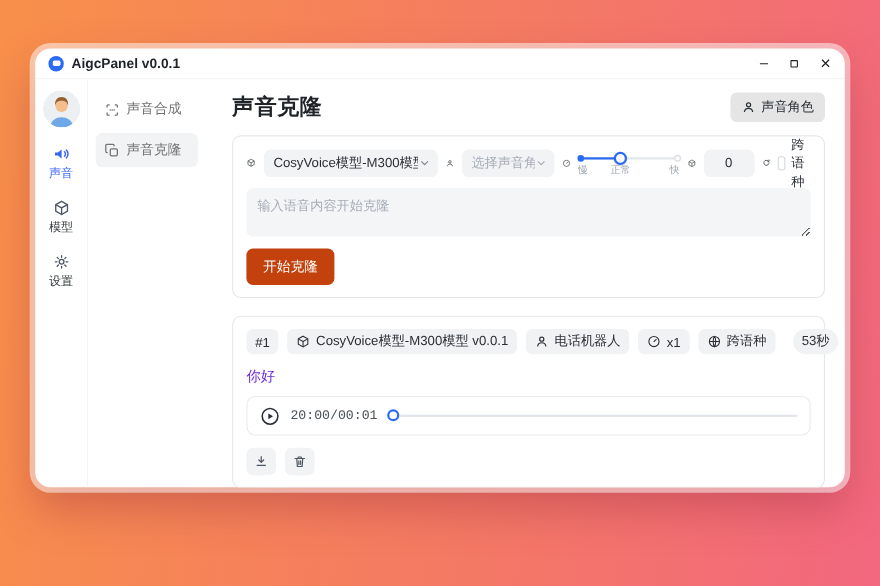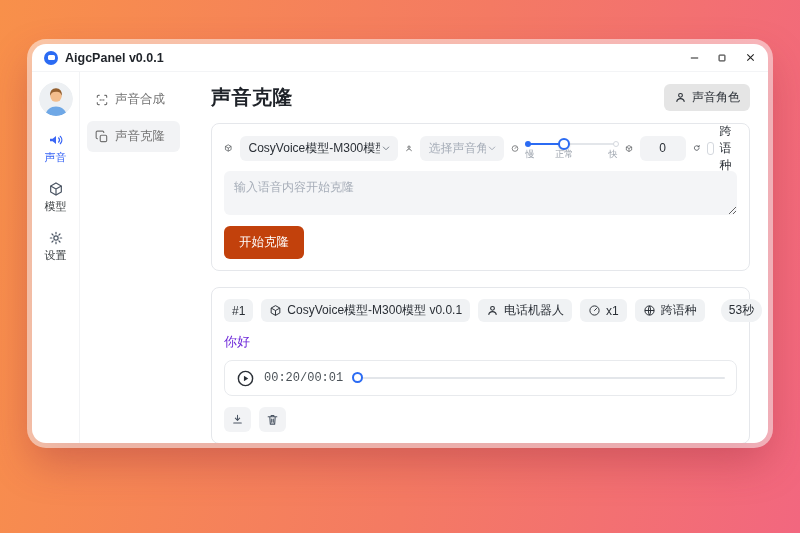--- a/index.html
+++ b/index.html
@@ -272,21 +272,21 @@
 
         </div>
 
         <div class="result-text">你好</div>
 
         <div class="player">
           <svg class="ic" width="19" height="19" viewBox="0 0 24 24" fill="none" stroke="#2a2f36" stroke-width="1.8">
               <circle cx="12" cy="12" r="9"></circle>
               <path d="M10 8.6l5.5 3.4-5.5 3.4V8.6z" fill="#2a2f36" stroke="none"></path>
             </svg>
-          <span class="ptime">00:20/00:01</span>
+          <span class="ptime">20:00/00:01</span>
           <div class="ptrack">
             <div class="line"></div>
             <span class="phandle"></span>
           </div>
         </div>
 
         <div class="actions">
           <button class="act-btn">
             <svg class="ic" width="13" height="13" viewBox="0 0 24 24" fill="none" stroke="currentColor" stroke-width="2">
                 <path d="M12 4v9M8 9.5l4 4 4-4" stroke-linecap="round" stroke-linejoin="round"></path>

